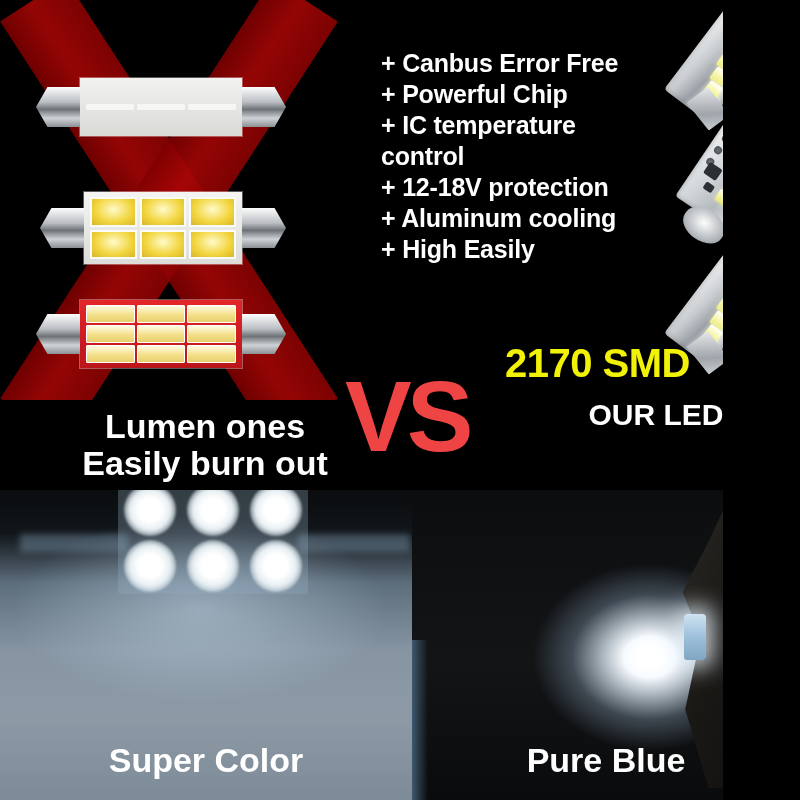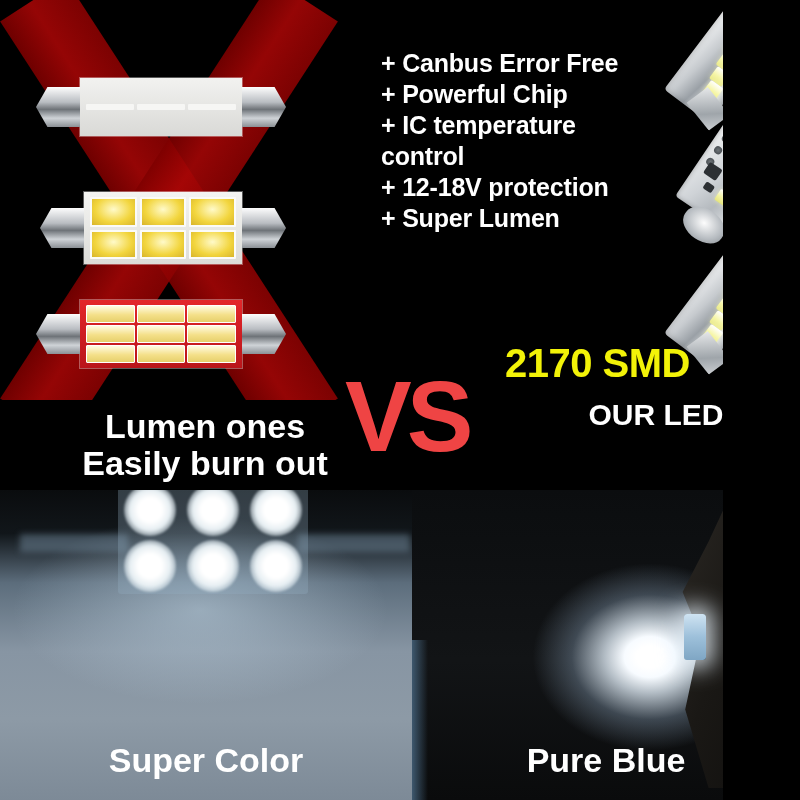--- a/index.html
+++ b/index.html
@@ -192,21 +192,22 @@
           <i></i>
         </div>
     </div>
 
     <div id="feature-list">
       <div class="feat">+ Canbus Error Free</div>
       <div class="feat">+ Powerful Chip</div>
       <div class="feat">+ IC temperature
 control</div>
       <div class="feat">+ 12-18V protection</div>
-      <div class="feat">+ Super Lumen</div>
+      <div class="feat">+ Aluminum cooling</div>
+      <div class="feat">+ High Easily</div>
     </div>
 
     <div class="led-festoon" id="led-1">
       <div class="body"></div>
       <div class="tip-t"></div>
       <div class="smd" style="left:38px;top:16px;"></div>
       <div class="smd" style="left:41px;top:31px;"></div>
       <div class="smd" style="left:44px;top:46px;"></div>
       <div class="smd" style="left:47px;top:61px;"></div>
       <div class="smd" style="left:50px;top:76px;"></div>

